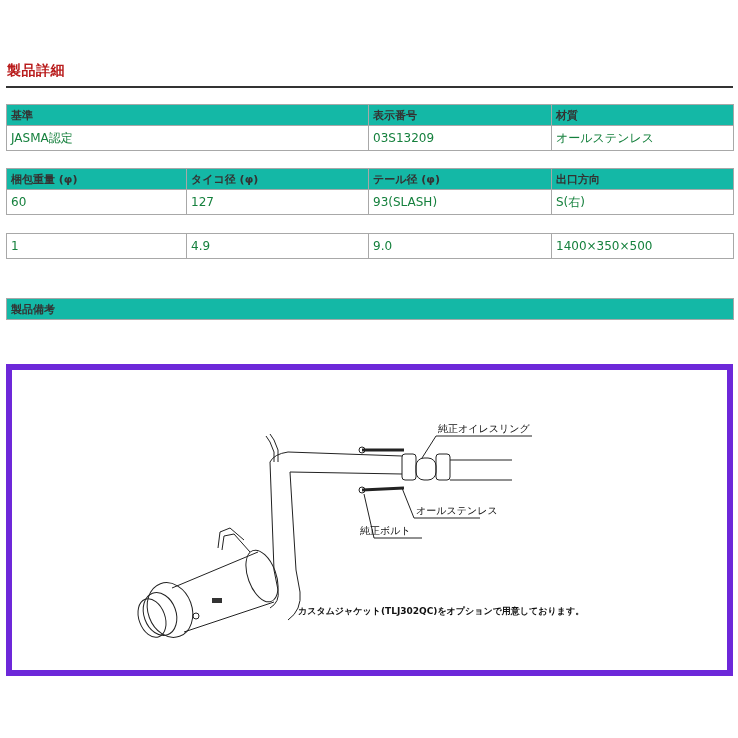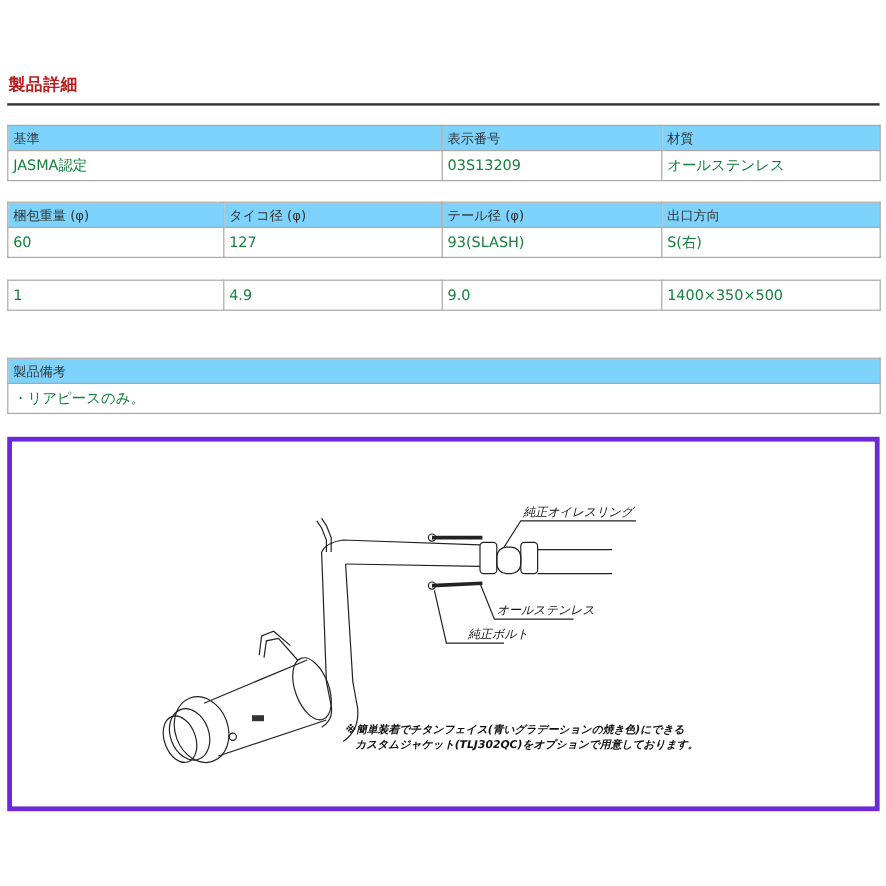--- a/index.html
+++ b/index.html
@@ -2,23 +2,23 @@
 <html><head>
 <meta charset="utf-8">
 <style>
   html, body { margin:0; padding:0; background:#ffffff; }
   body { width:738px; height:738px; position:relative; overflow:hidden;
          font-family:"DejaVu Sans", "Liberation Sans", sans-serif; color:#333; }
   .title { position:absolute; left:7px; top:62px; font-size:14px; font-weight:bold; color:#b91c1c; letter-spacing:0.5px; }
   .title-rule { position:absolute; left:6px; top:86px; width:727px; height:0; border-top:2px solid #333; }
   table.spec { position:absolute; left:6px; width:727px; border-collapse:collapse; table-layout:fixed; }
   table.spec th, table.spec td { border:1px solid #a8a8a8; padding:0 0 0 4px; text-align:left; white-space:nowrap; overflow:hidden; }
-  table.spec th { background:#7dd3fc; height:20px; font-size:11px; font-weight:normal; color:#333; }
+  table.spec th { background:#14b8a6; height:20px; font-size:11px; font-weight:bold; color:#333; }
   table.spec td { background:#fff; height:24px; font-size:12px; color:#15803d; }
-  .diagram { position:absolute; left:6px; top:364px; width:727px; height:312px; border:4px solid #6d28d9; box-sizing:border-box; background:#fff;font-style:italic; }
+  .diagram { position:absolute; left:6px; top:364px; width:727px; height:312px; border:6px solid #6d28d9; box-sizing:border-box; background:#fff; }
   .diagram svg { position:absolute; left:0; top:0; }
   .label { position:absolute; font-family:"DejaVu Serif", "Liberation Serif", serif; font-size:10px; color:#111; white-space:nowrap; }
   .note { position:absolute; left:278px; top:235px; font-size:9px; font-weight:bold; color:#111; line-height:12px; white-space:nowrap; }
 </style>
 </head>
 <body>
 
 <div class="title">製品詳細</div>
 <div class="title-rule"></div>
 
@@ -83,23 +83,20 @@
   </table>
 
 <table class="spec" style="top:298px;">
   <colgroup>
       <col style="width:727px">
     </colgroup>
   <tbody>
       <tr>
     <th>製品備考</th>
   </tr>
-  <tr>
-    <td>・リアピースのみ。</td>
-  </tr>
 </tbody>
   </table>
 
 <div class="diagram">
   <svg width="727" height="312" viewBox="0 0 727 312">
     <g fill="none" stroke="#222" stroke-width="1">
 
       <path d="M254 66 L258 72 L262 82 L262 92"></path>
       <path d="M258 64 L262 70 L266 80 L266 92"></path>
 
@@ -137,18 +134,17 @@
       <path d="M410 88 L424 66 L520 66"></path>
       <path d="M390 118 L402 148 L468 148"></path>
       <path d="M352 124 L362 168 L410 168"></path>
 
       <rect x="200" y="228" width="10" height="5" fill="#333" stroke="none"></rect>
       <circle cx="184" cy="246" r="3"></circle>
     </g>
   </svg>
   <div class="label" style="left:426px;top:52px;">純正オイレスリング</div>
   <div class="label" style="left:404px;top:134px;">オールステンレス</div>
-  <div class="label" style="left:380px;top:154px;">純正ボルト</div>
+  <div class="label" style="left:348px;top:154px;">純正ボルト</div>
   <div class="note">
-    <div>※簡単装着でチタンフェイス(青いグラデーションの焼き色)にできる</div>
     <div style="padding-left:8px;">カスタムジャケット(TLJ302QC)をオプションで用意しております。</div>
   </div>
 </div>
 
 </body></html>

